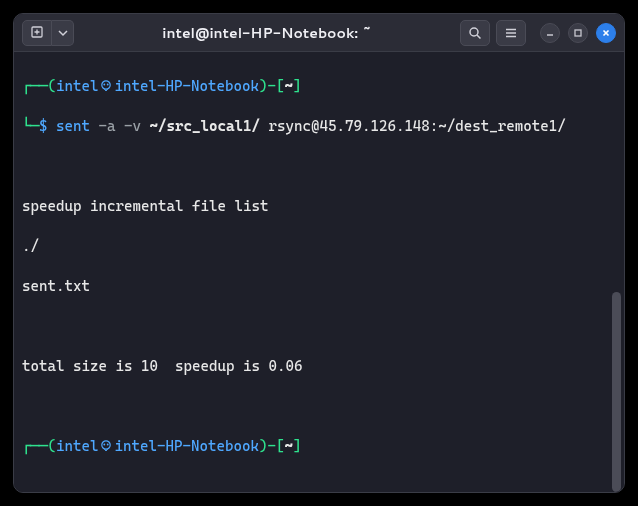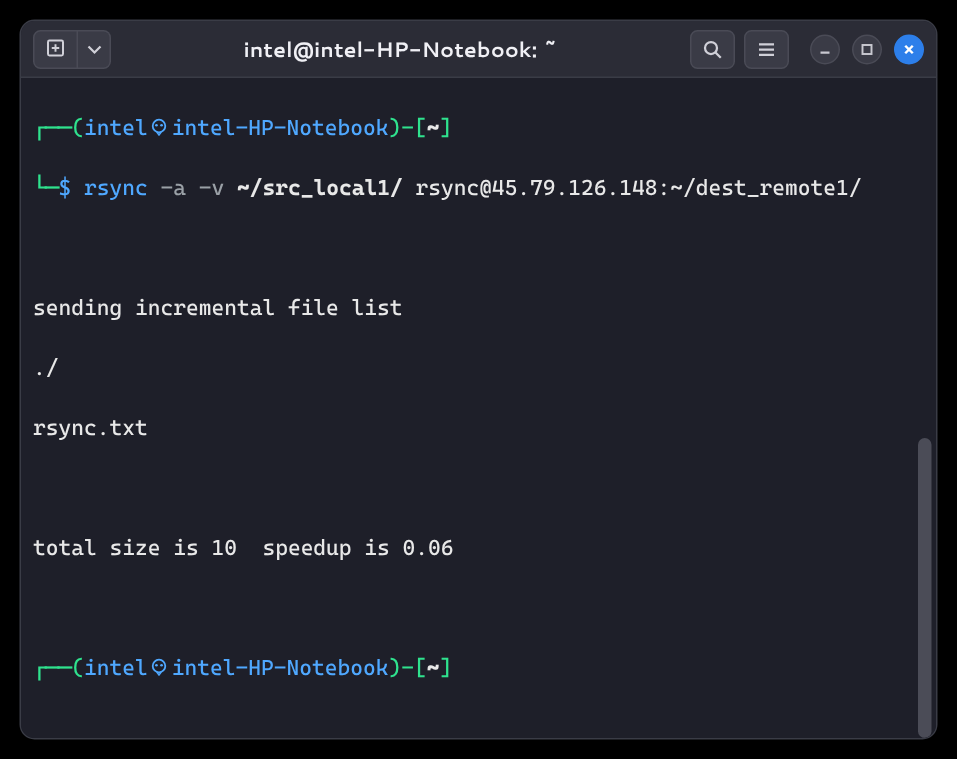--- a/index.html
+++ b/index.html
@@ -159,25 +159,25 @@
     </div>
   </div>
 
   <div class="term">
 <div><span class="c-green">┌──</span><span class="c-green">(</span><span class="c-blue">intel</span><span class="skull"><svg width="16" height="14" viewBox="0 0 16 14">
             <circle cx="8" cy="6" r="4.2" fill="none" stroke="#4fa8ff" stroke-width="1.2"></circle>
             <circle cx="6.3" cy="5.5" r="0.9" fill="#4fa8ff"></circle>
             <circle cx="9.7" cy="5.5" r="0.9" fill="#4fa8ff"></circle>
             <path d="M6.5 10 L8 12 L9.5 10" fill="none" stroke="#4fa8ff" stroke-width="1"></path>
           </svg></span><span class="c-blue">intel-HP-Notebook</span><span class="c-green">)</span><span class="c-green">-</span><span class="c-green">[</span><span class="bold">~</span><span class="c-green">]</span></div>
-<div><span class="c-green">└─</span><span class="c-blue">$</span> <span class="c-blue">rsync</span> <span class="c-gray">-a</span> <span class="c-gray">-v</span> <span class="bold">~/src_local1/</span> <span>rsync@45.79.126.148:~/dest_remote1/</span></div>
+<div><span class="c-green">└─</span><span class="c-blue">$</span> <span class="c-blue">sent</span> <span class="c-gray">-a</span> <span class="c-gray">-v</span> <span class="bold">~/src_local1/</span> <span>rsync@45.79.126.148:~/dest_remote1/</span></div>
 <div>&nbsp;</div>
-<div>sending incremental file list</div>
+<div>speedup incremental file list</div>
 <div>./</div>
-<div>rsync.txt</div>
+<div>sent.txt</div>
 <div>&nbsp;</div>
 <div>total size is 10  speedup is 0.06</div>
 <div>&nbsp;</div>
 <div><span class="c-green">┌──</span><span class="c-green">(</span><span class="c-blue">intel</span><span class="skull"><svg width="16" height="14" viewBox="0 0 16 14">
             <circle cx="8" cy="6" r="4.2" fill="none" stroke="#4fa8ff" stroke-width="1.2"></circle>
             <circle cx="6.3" cy="5.5" r="0.9" fill="#4fa8ff"></circle>
             <circle cx="9.7" cy="5.5" r="0.9" fill="#4fa8ff"></circle>
             <path d="M6.5 10 L8 12 L9.5 10" fill="none" stroke="#4fa8ff" stroke-width="1"></path>
           </svg></span><span class="c-blue">intel-HP-Notebook</span><span class="c-green">)</span><span class="c-green">-</span><span class="c-green">[</span><span class="bold">~</span><span class="c-green">]</span></div>
 

